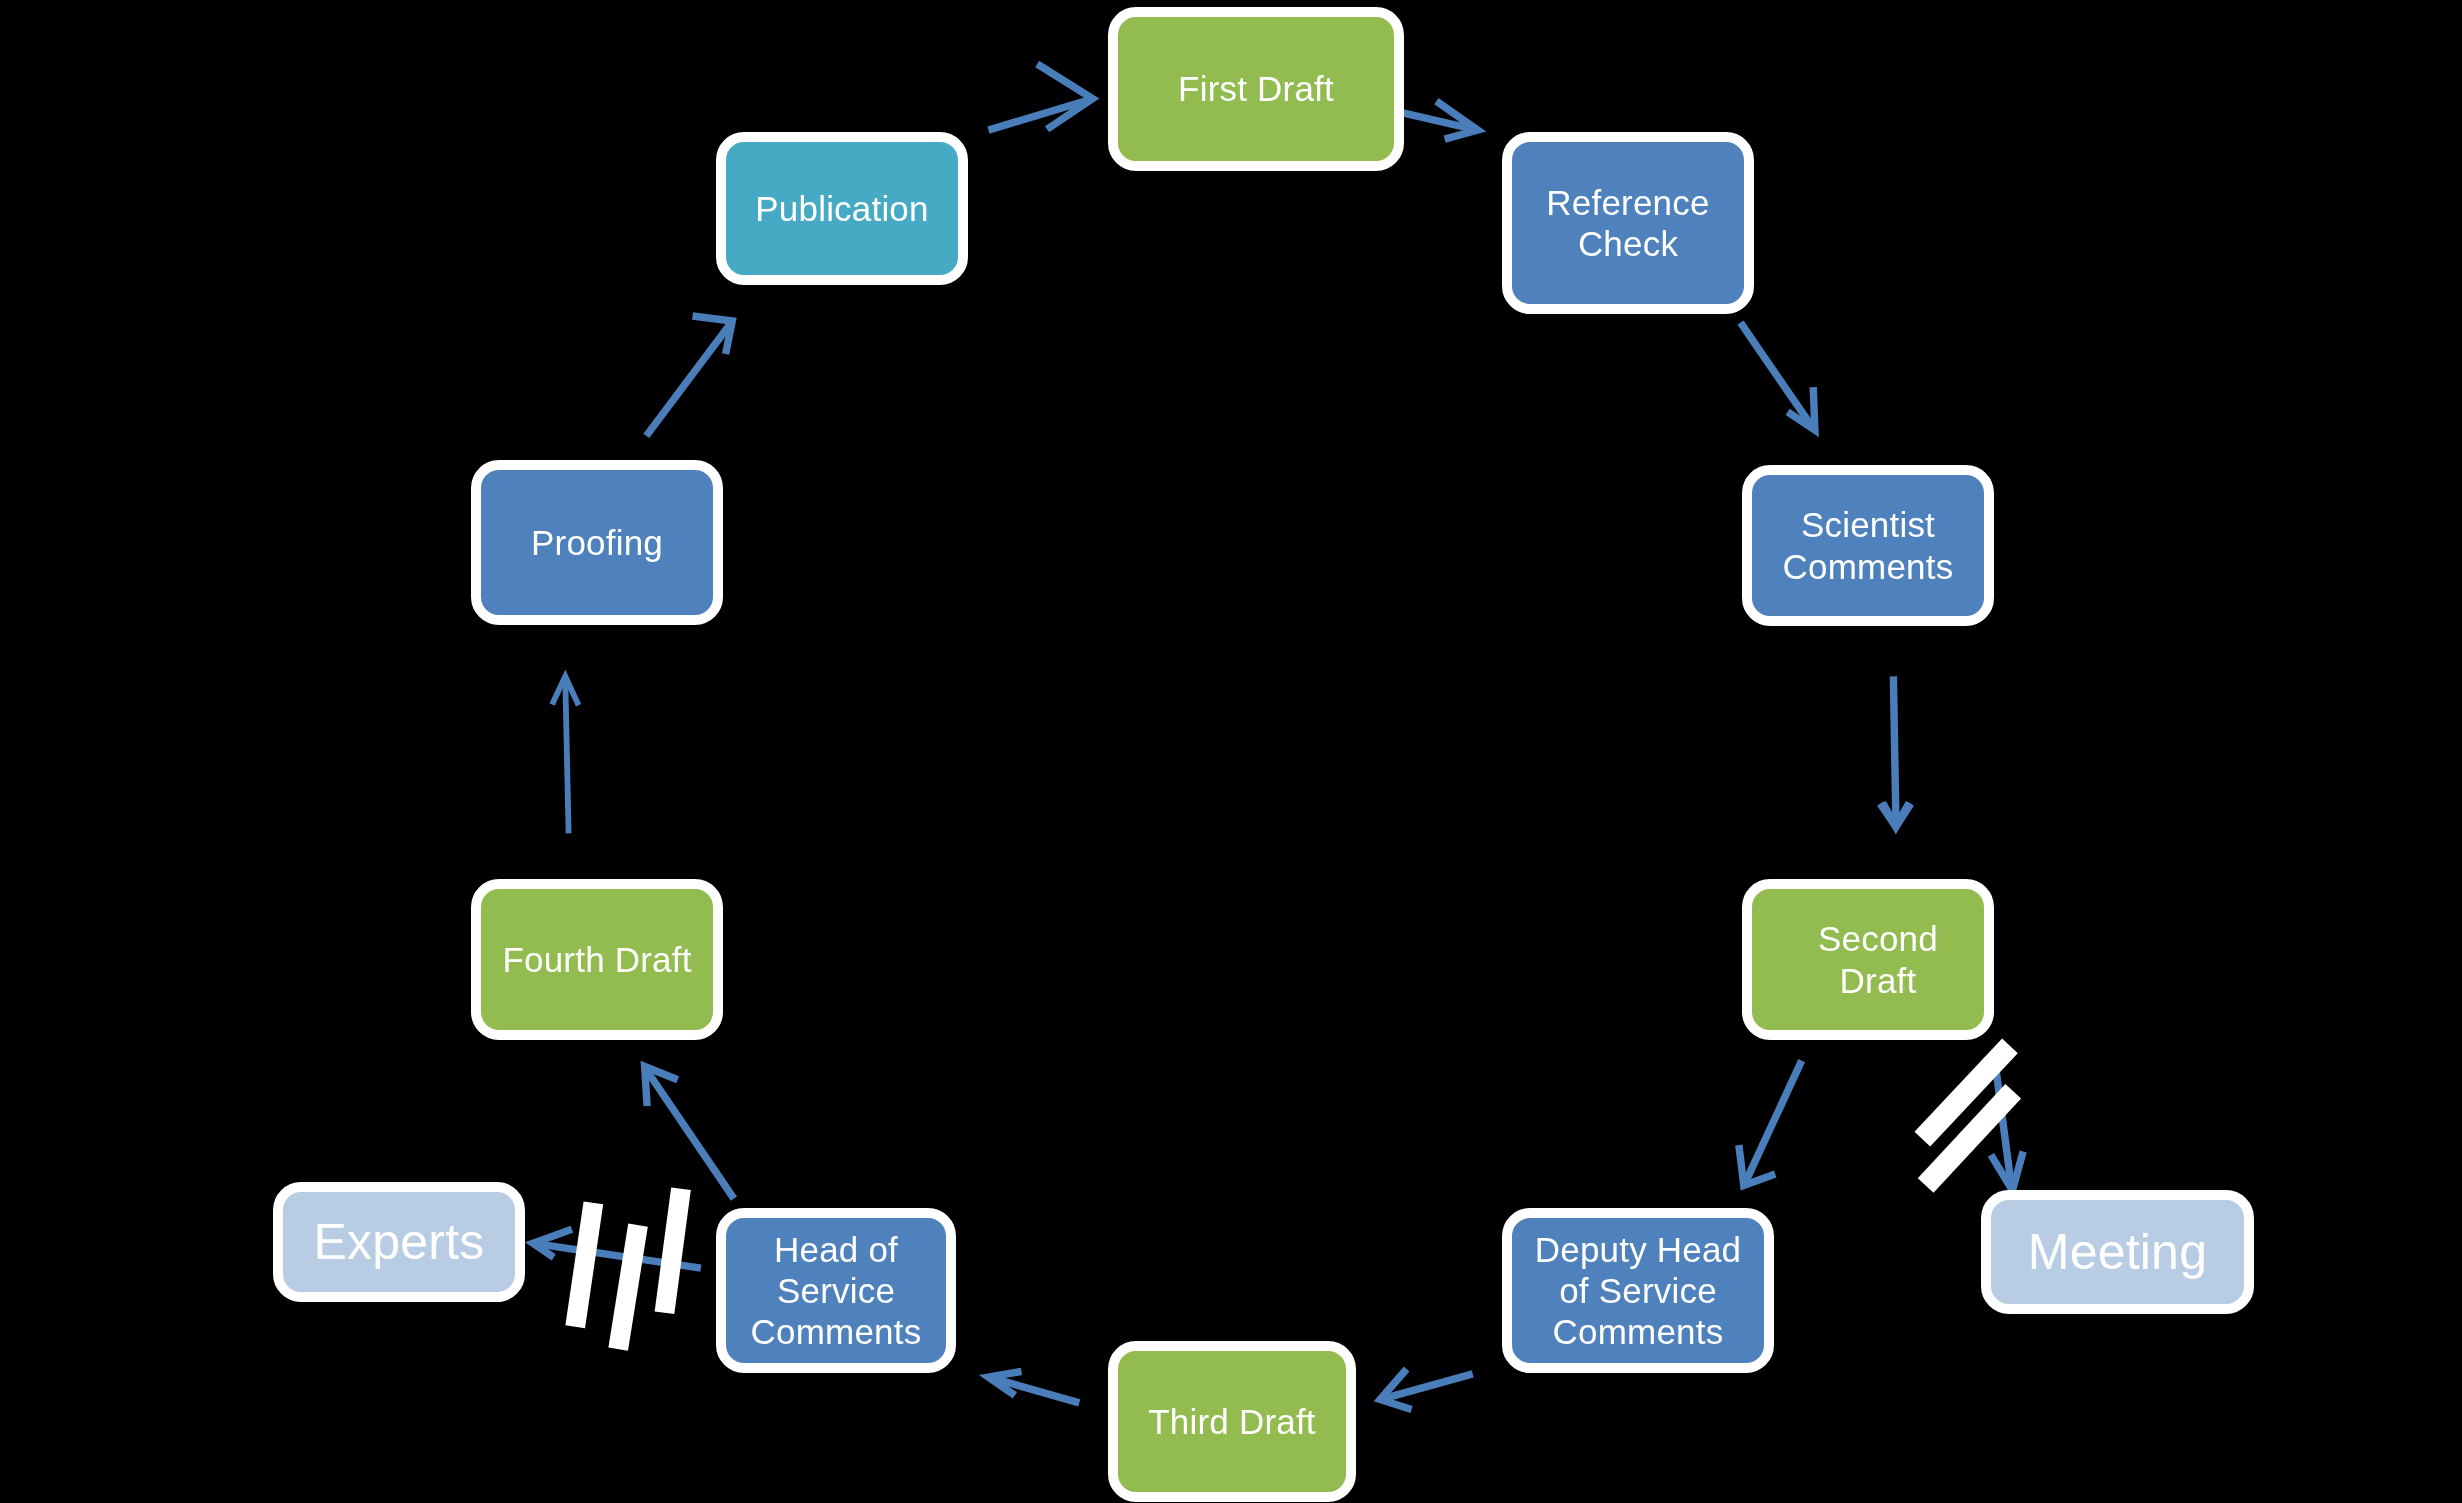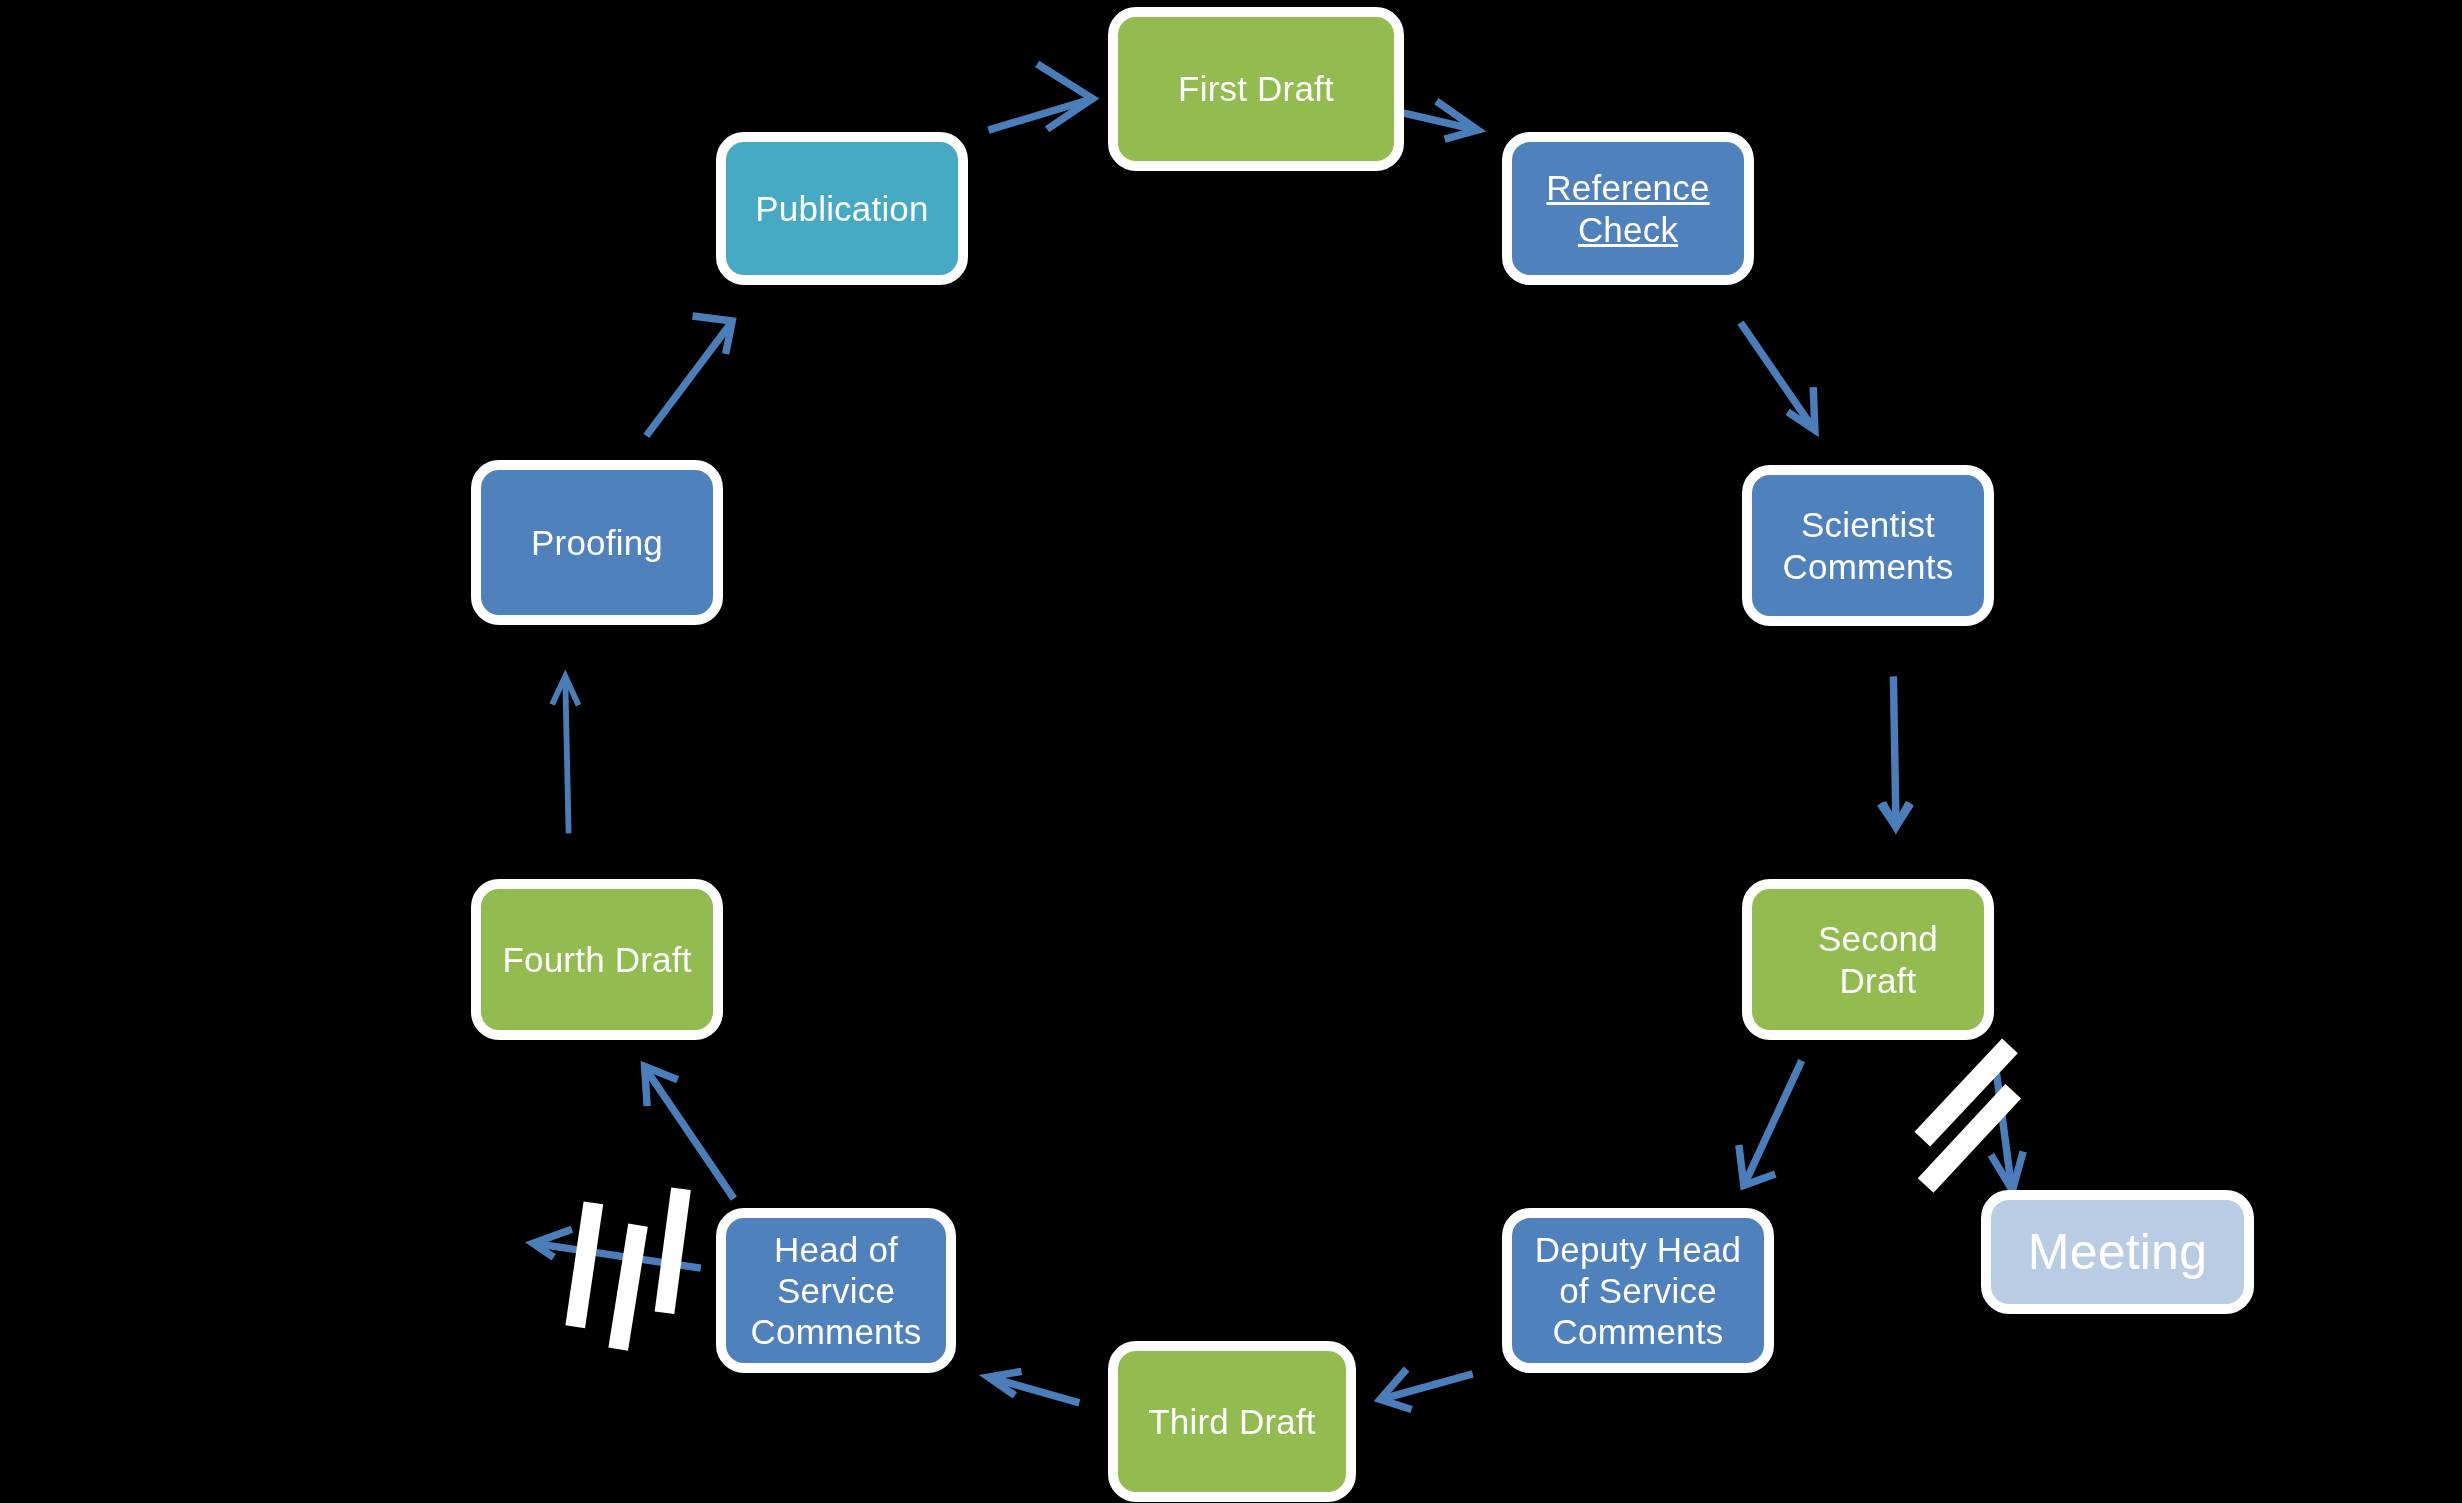--- a/index.html
+++ b/index.html
@@ -135,21 +135,21 @@
   </svg>
 
   <div class="node n-teal fs-md" style="left:716px;  top:132px;  width:252px; height:153px;">
     <span class="lbl">Publication</span>
   </div>
 
   <div class="node n-green fs-md" style="left:1108px; top:6.6px;    width:296px; height:164px;">
     <span class="lbl">First Draft</span>
   </div>
 
-  <div class="node n-blue fs-md" style="left:1502px; top:132px;  width:252px; height:153px;text-decoration:underline;">
+  <div class="node n-blue fs-md" style="left:1502px; top:132px;  width:252px; height:182px;">
     <span class="lbl">Reference
 Check</span>
   </div>
 
   <div class="node n-blue fs-md" style="left:1742px; top:465px;  width:252px; height:161px;">
     <span class="lbl">Scientist
 Comments</span>
   </div>
 
   <div class="node n-green fs-md" style="left:1742px; top:879px; width:252px; height:161px;padding-left:20px;">
@@ -169,20 +169,23 @@
   <div class="node n-green fs-md" style="left:1108px; top:1341px; width:248px; height:161px;">
     <span class="lbl">Third Draft</span>
   </div>
 
   <div class="node n-blue fs-md" style="left:716px;  top:1208px; width:240px; height:165px;">
     <span class="lbl">Head of
 Service
 Comments</span>
   </div>
 
+  <div class="node n-lightbl fs-lg" style="left:273px;  top:1182px; width:252px; height:120px;">
+    <span class="lbl">Experts</span>
+  </div>
 
   <div class="node n-green fs-md" style="left:471px;  top:879px; width:252px; height:161px;">
     <span class="lbl">Fourth Draft</span>
   </div>
 
   <div class="node n-blue fs-md" style="left:471px;  top:460px;  width:252px; height:165px;">
     <span class="lbl">Proofing</span>
   </div>
 
 </div>

